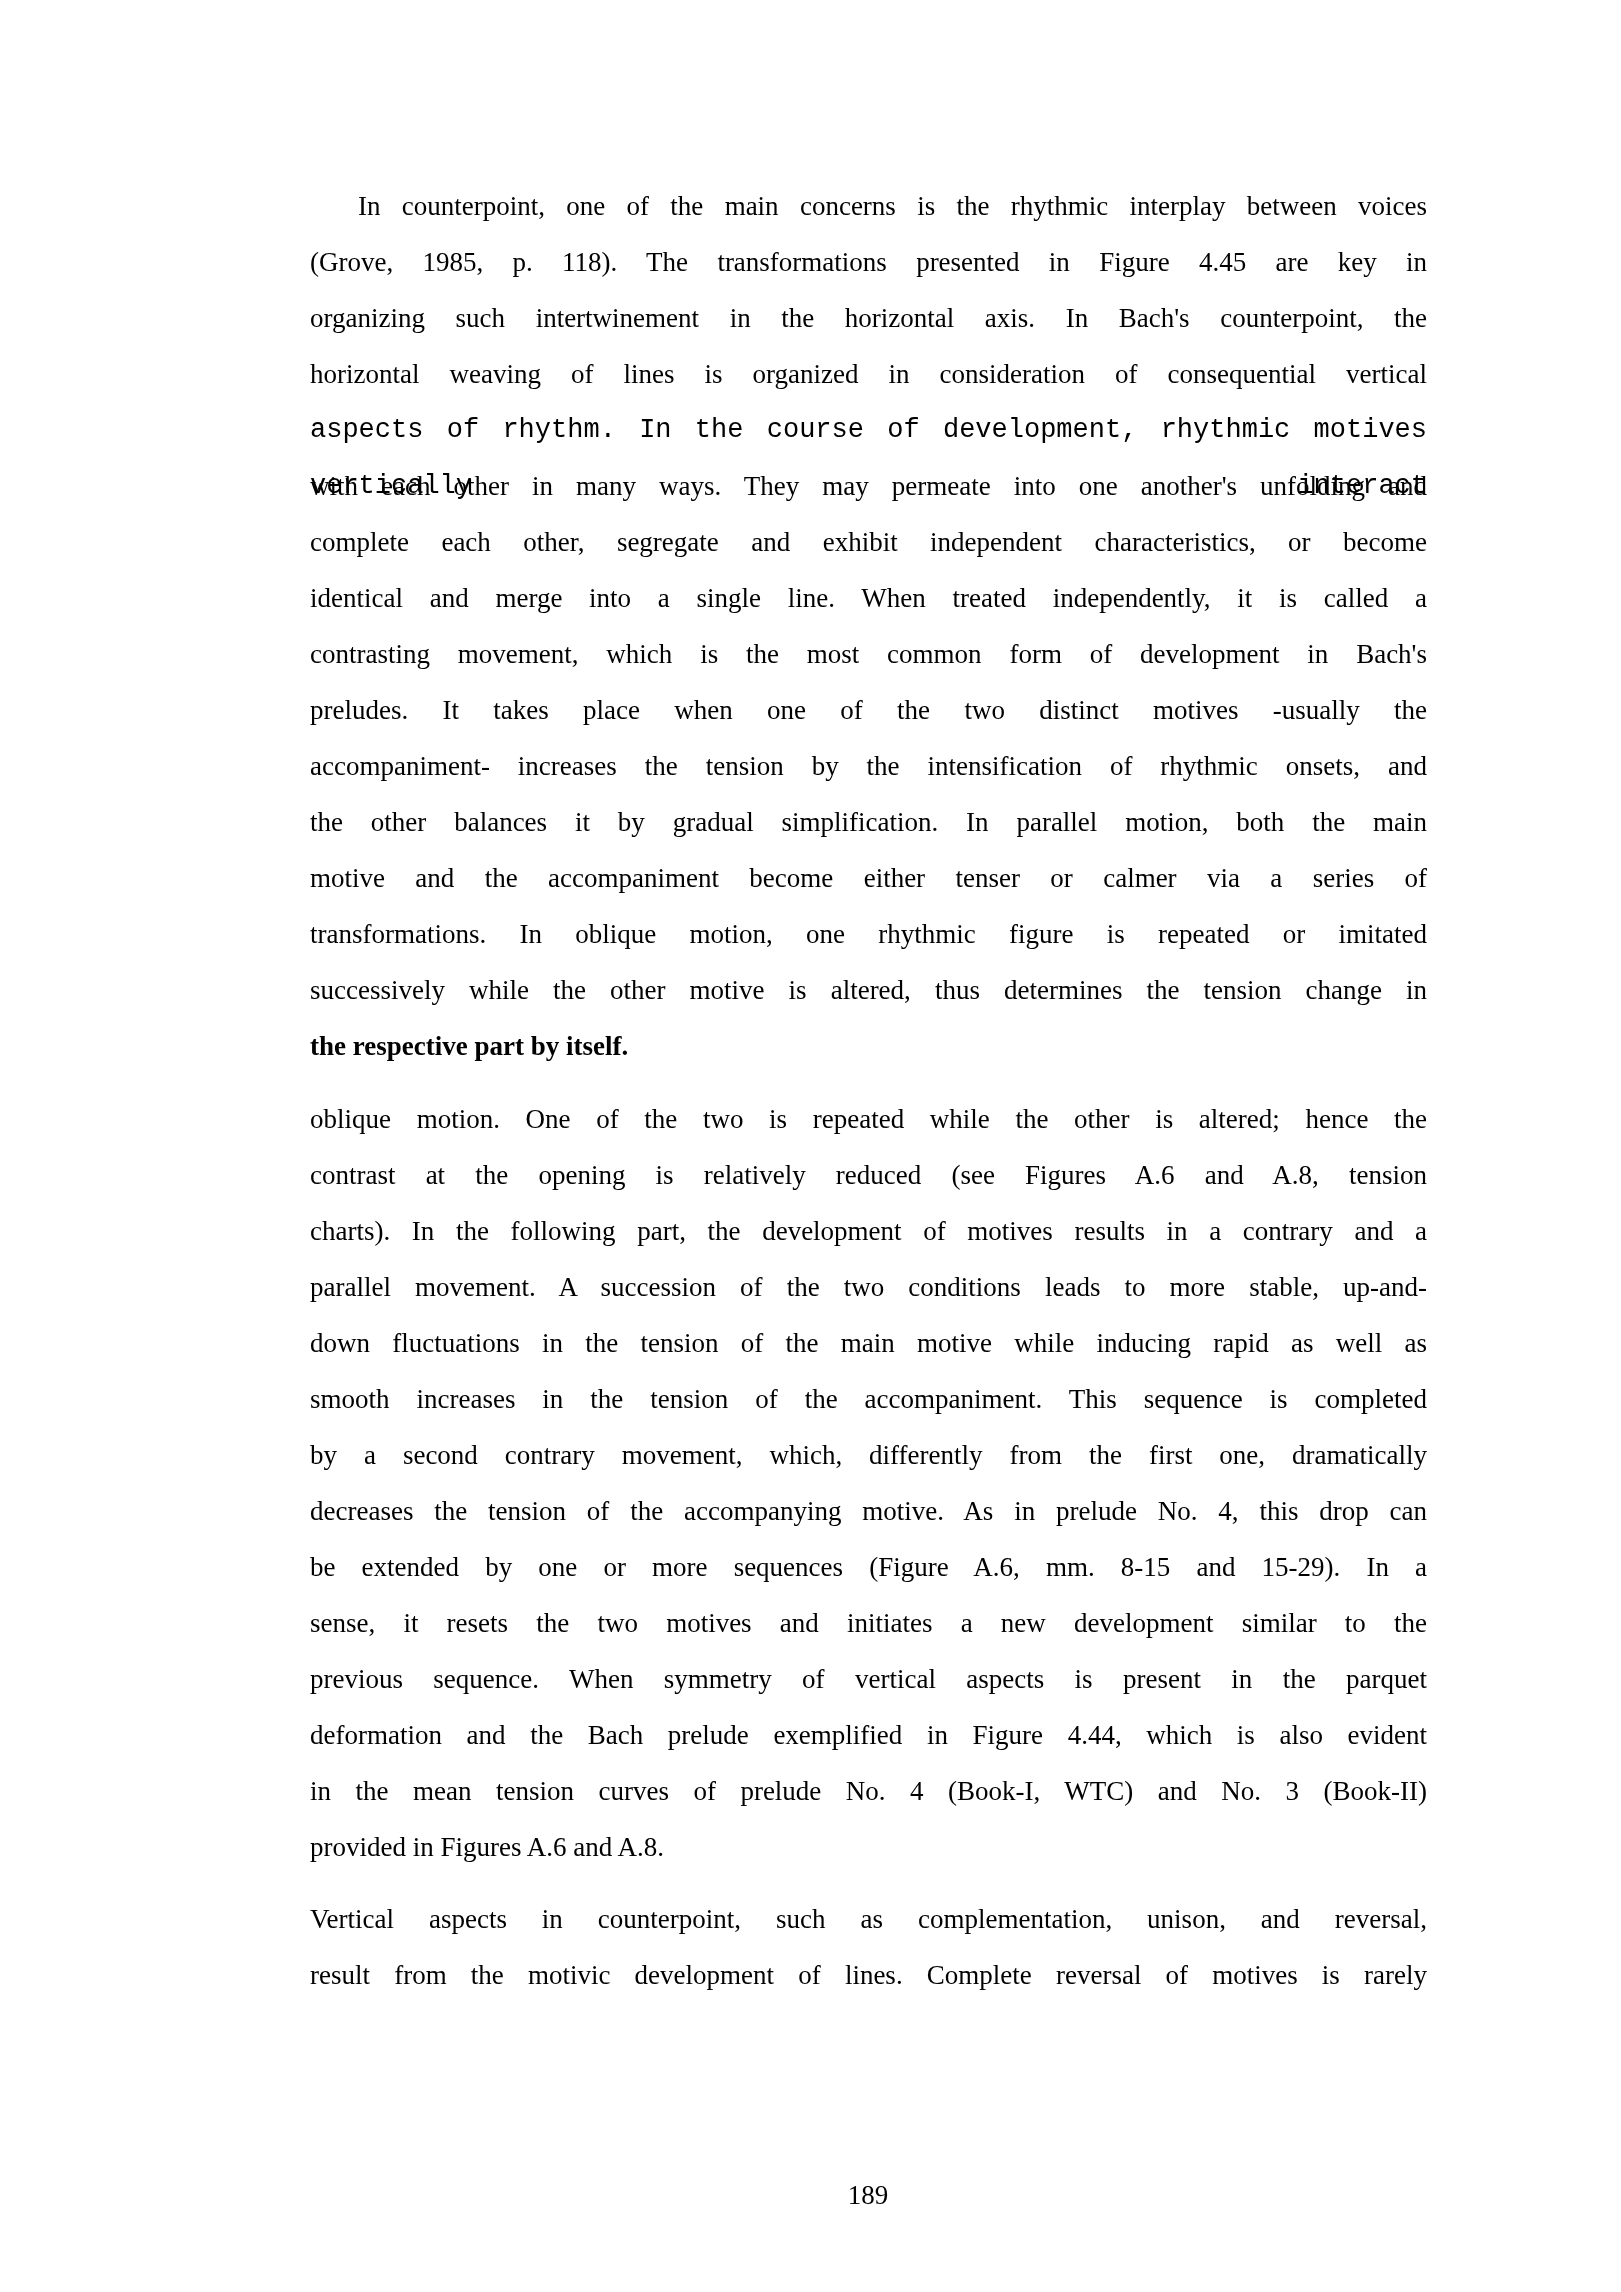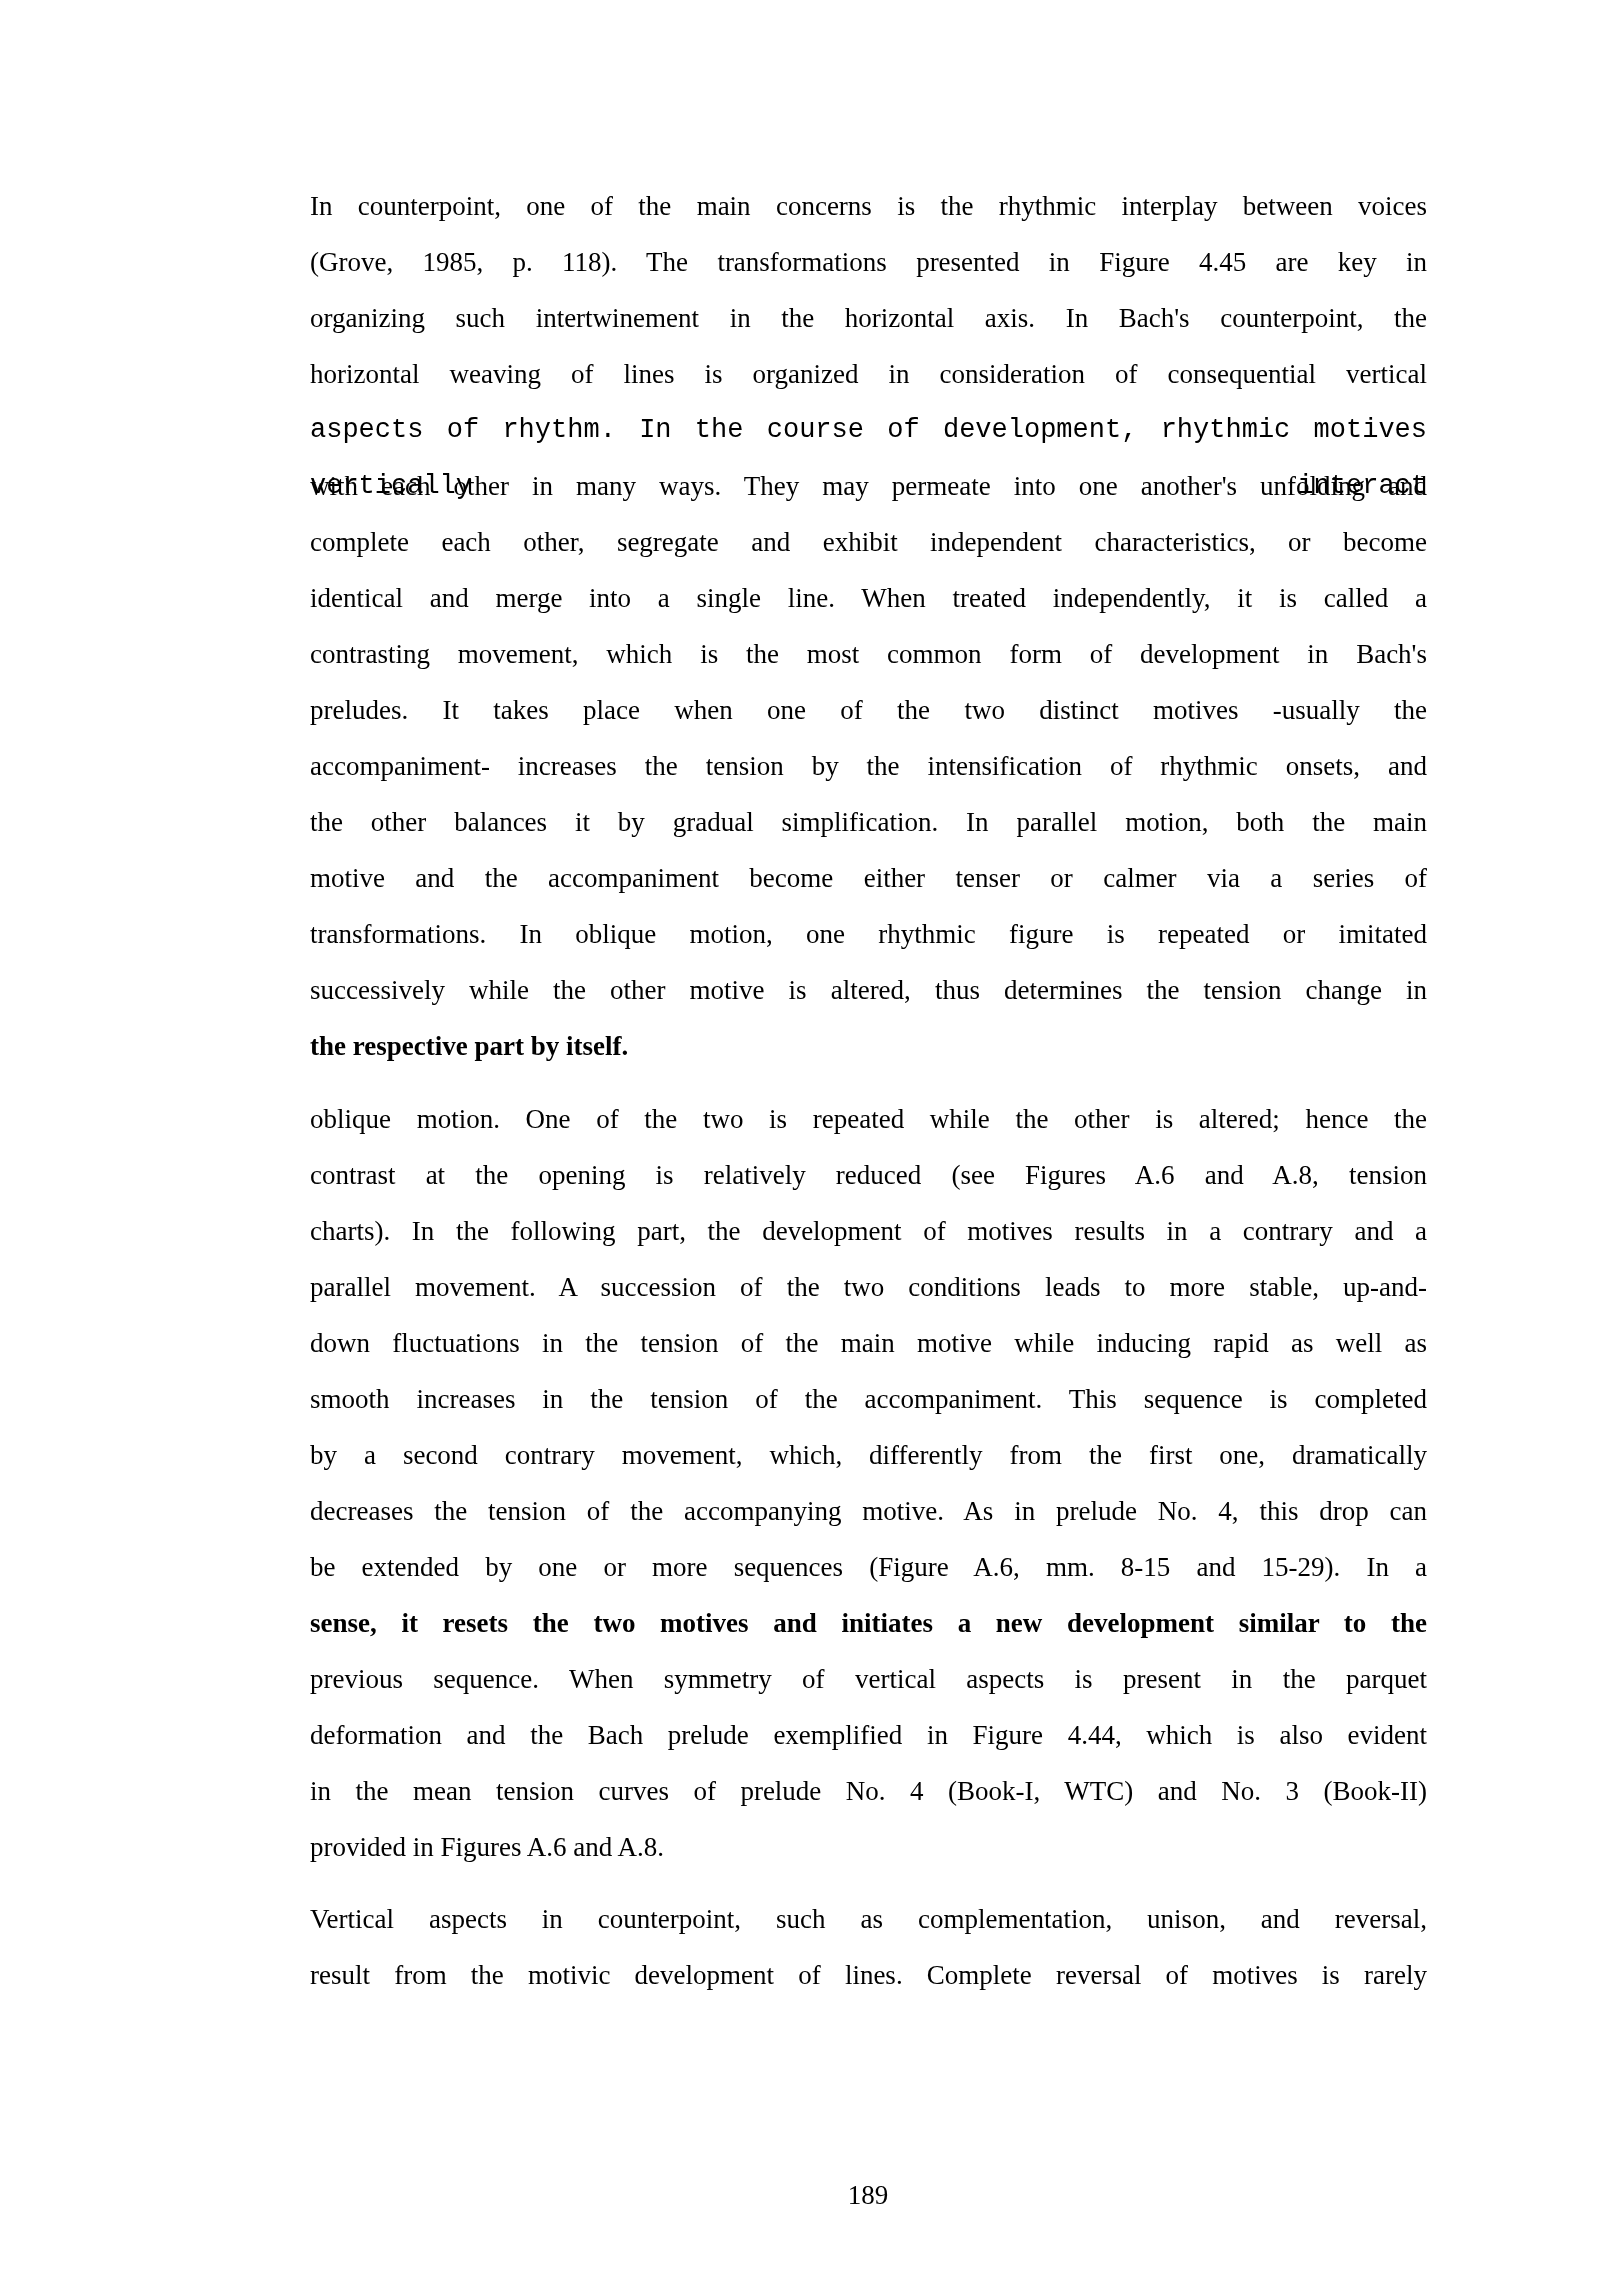--- a/index.html
+++ b/index.html
@@ -57,21 +57,21 @@
       margin-top: 24px;
     }
   </style>
 </head>
 <body>
 
 <div class="page">
   <div class="text-block">
 
     <p class="paragraph">
-      <span class="line" style="white-space: normal;">In counterpoint, one of the main concerns is the rhythmic interplay between voices</span>
+      <span class="line" style="white-space: normal; margin-left: 48px;">In counterpoint, one of the main concerns is the rhythmic interplay between voices</span>
       <span class="line" style="white-space: normal;">(Grove, 1985, p. 118). The transformations presented in Figure 4.45 are key in</span>
       <span class="line" style="white-space: normal;">organizing such intertwinement in the horizontal axis. In Bach's counterpoint, the</span>
       <span class="line" style="white-space: normal;">horizontal weaving of lines is organized in consideration of consequential vertical</span>
       <span class="line" style="white-space: normal; font-family: Liberation Mono, monospace;">aspects of rhythm. In the course of development, rhythmic motives vertically interact</span>
       <span class="line" style="white-space: normal;">with each other in many ways. They may permeate into one another's unfolding and</span>
       <span class="line" style="white-space: normal;">complete each other, segregate and exhibit independent characteristics, or become</span>
       <span class="line" style="white-space: normal;">identical and merge into a single line. When treated independently, it is called a</span>
       <span class="line" style="white-space: normal;">contrasting movement, which is the most common form of development in Bach's</span>
       <span class="line" style="white-space: normal;">preludes. It takes place when one of the two distinct motives -usually the</span>
       <span class="line" style="white-space: normal;">accompaniment- increases the tension by the intensification of rhythmic onsets, and</span>
@@ -85,21 +85,21 @@
     <p class="paragraph">
       <span class="line" style="white-space: normal;">oblique motion. One of the two is repeated while the other is altered; hence the</span>
       <span class="line" style="white-space: normal;">contrast at the opening is relatively reduced (see Figures A.6 and A.8, tension</span>
       <span class="line" style="white-space: normal;">charts). In the following part, the development of motives results in a contrary and a</span>
       <span class="line" style="white-space: normal;">parallel movement. A succession of the two conditions leads to more stable,  up-and-</span>
       <span class="line" style="white-space: normal;">down fluctuations in the tension of the main motive while inducing rapid as well as</span>
       <span class="line" style="white-space: normal;">smooth increases in the tension of the accompaniment. This sequence is completed</span>
       <span class="line" style="white-space: normal;">by a second contrary movement, which, differently from the first one, dramatically</span>
       <span class="line" style="white-space: normal;">decreases the tension of the accompanying motive. As in prelude No. 4, this drop can</span>
       <span class="line" style="white-space: normal;">be extended by one or more sequences (Figure A.6, mm. 8-15 and 15-29).  In a</span>
-      <span class="line" style="white-space: normal; font-weight: bold;">sense, it resets the two motives and initiates a new development similar to the</span>
+      <span class="line" style="white-space: normal;">sense, it resets the two motives and initiates a new development similar to the</span>
       <span class="line" style="white-space: normal;">previous sequence. When symmetry of vertical aspects is present in the parquet</span>
       <span class="line" style="white-space: normal;">deformation and the Bach prelude exemplified in Figure 4.44, which is also evident</span>
       <span class="line" style="white-space: normal;">in the mean tension curves of prelude No. 4 (Book-I, WTC) and No. 3 (Book-II)</span>
       <span class="line last" style="white-space: normal;">provided in Figures A.6 and A.8.</span>
     </p>
 
     <p class="paragraph">
       <span class="line" style="white-space: normal;">Vertical aspects in counterpoint, such as complementation, unison, and reversal,</span>
       <span class="line" style="white-space: normal;">result from the motivic development of lines. Complete reversal of motives is rarely</span>
     </p>

